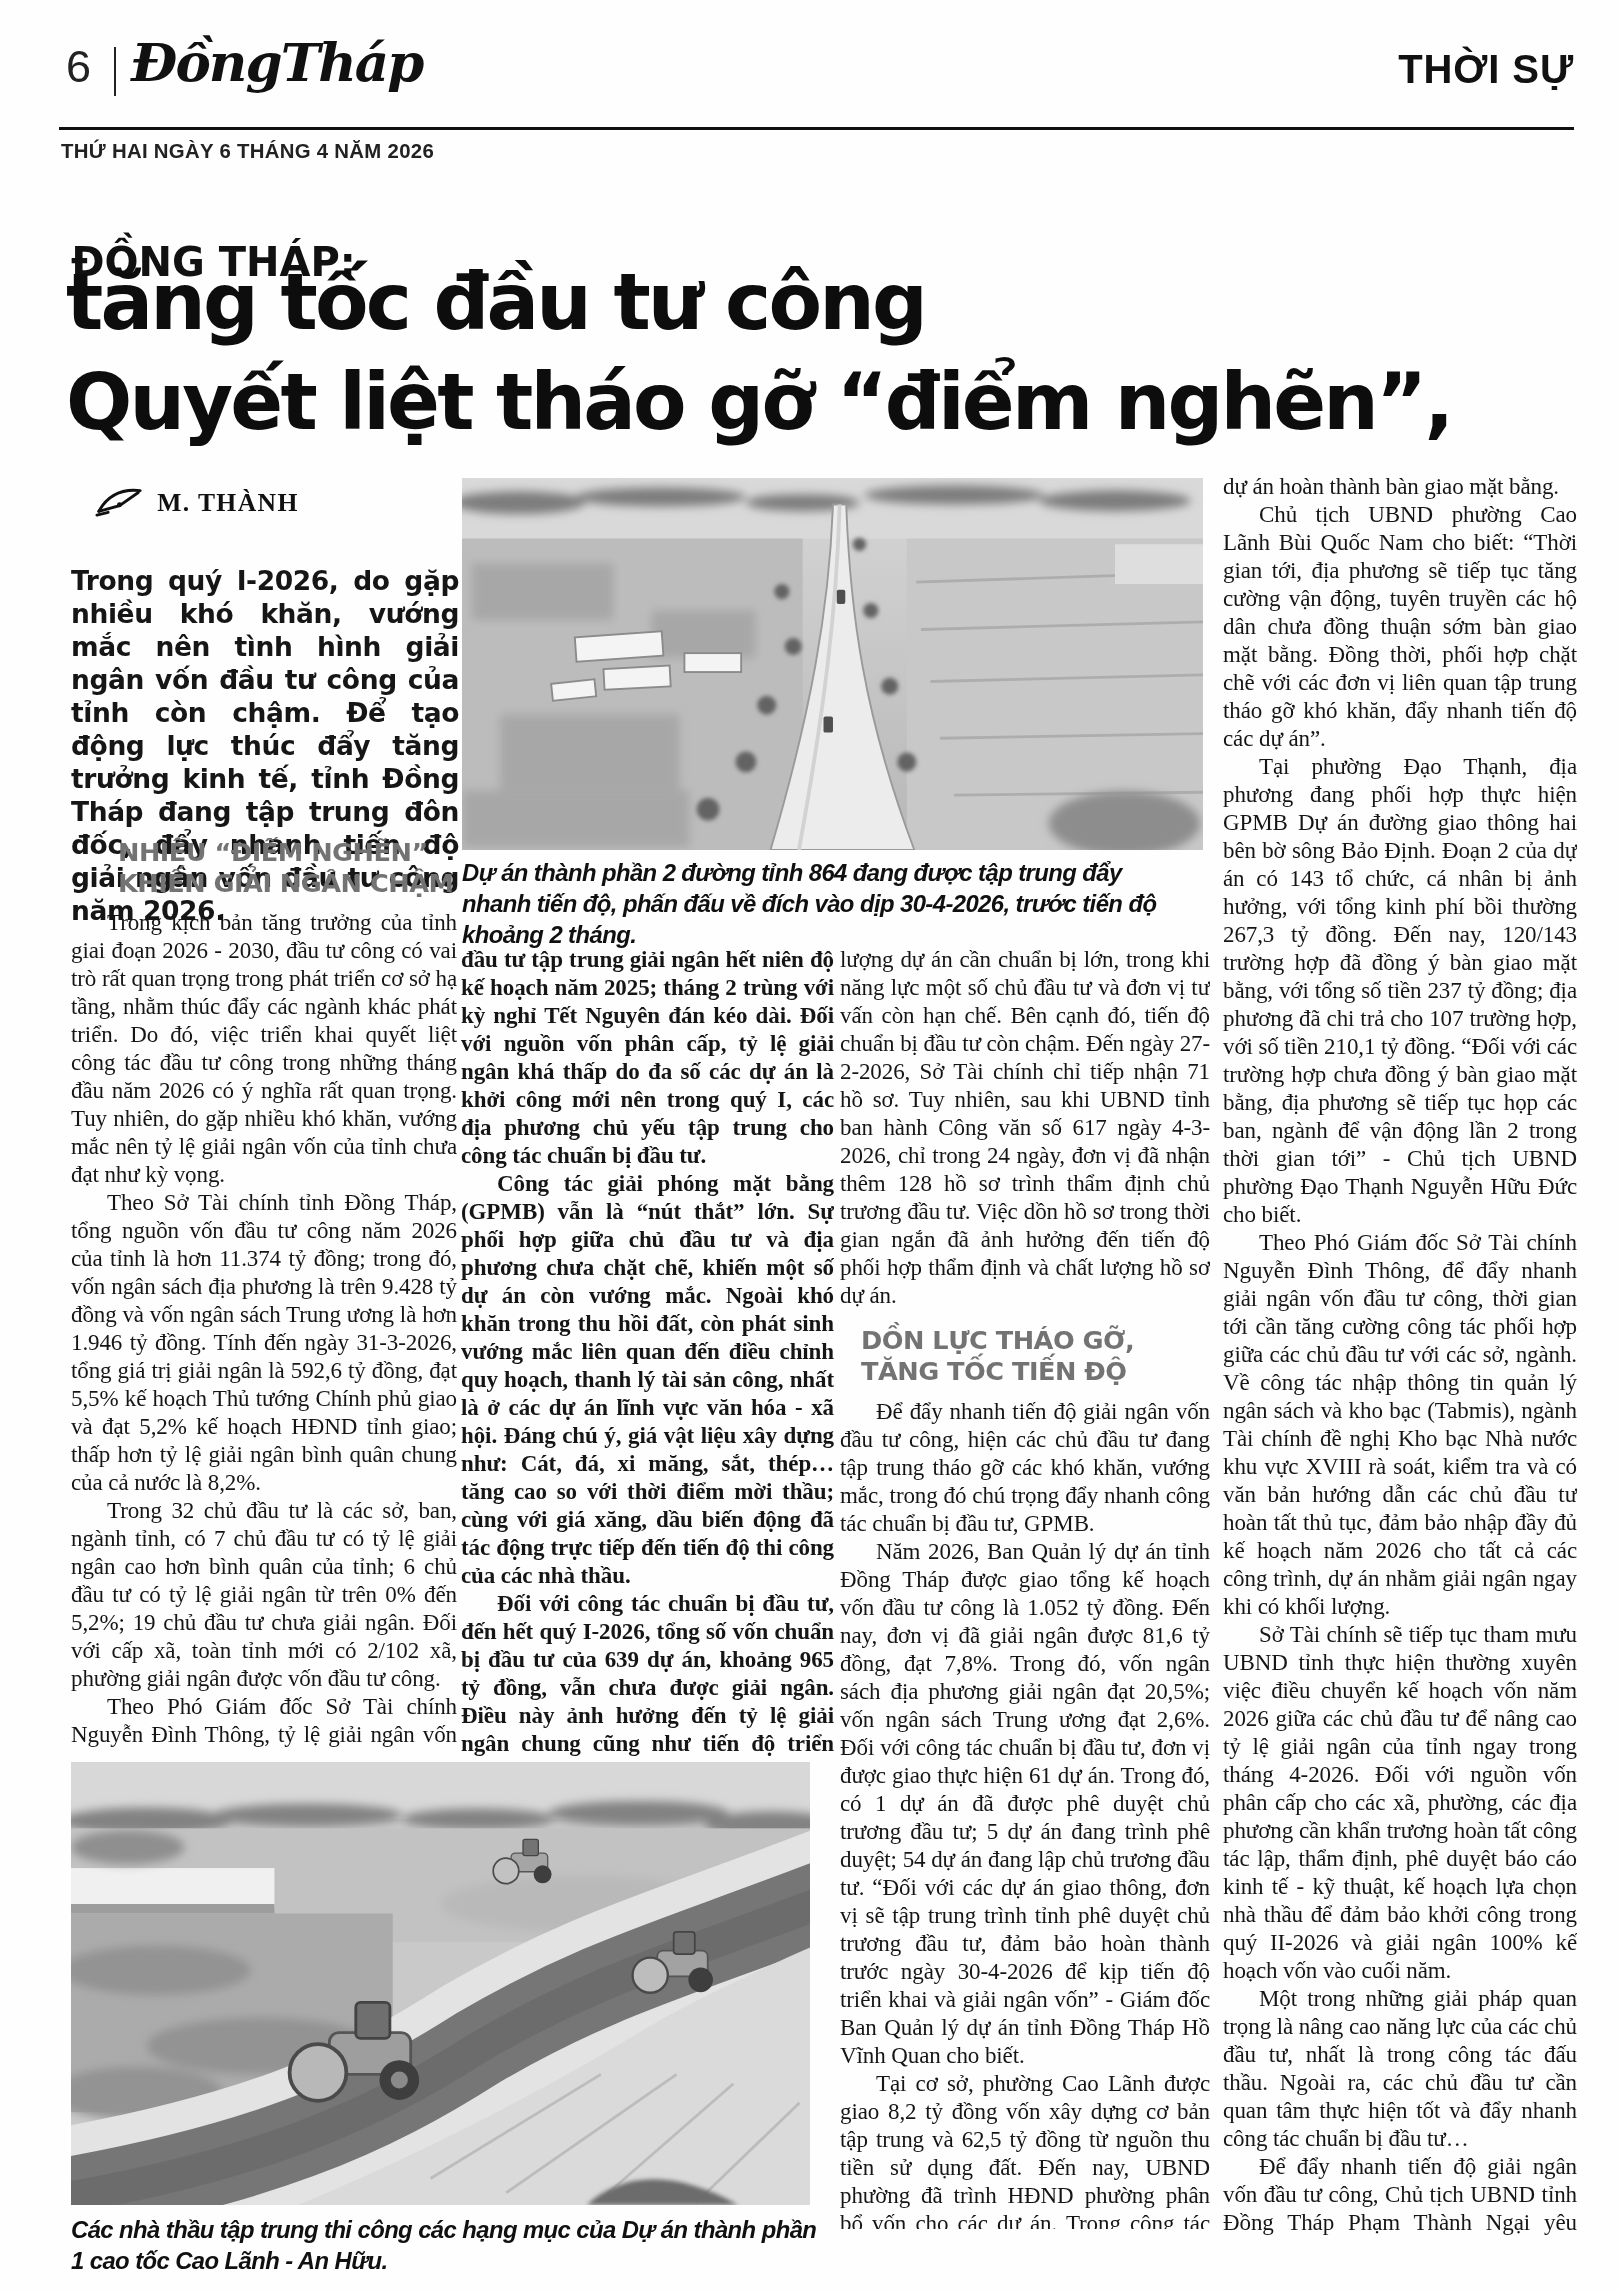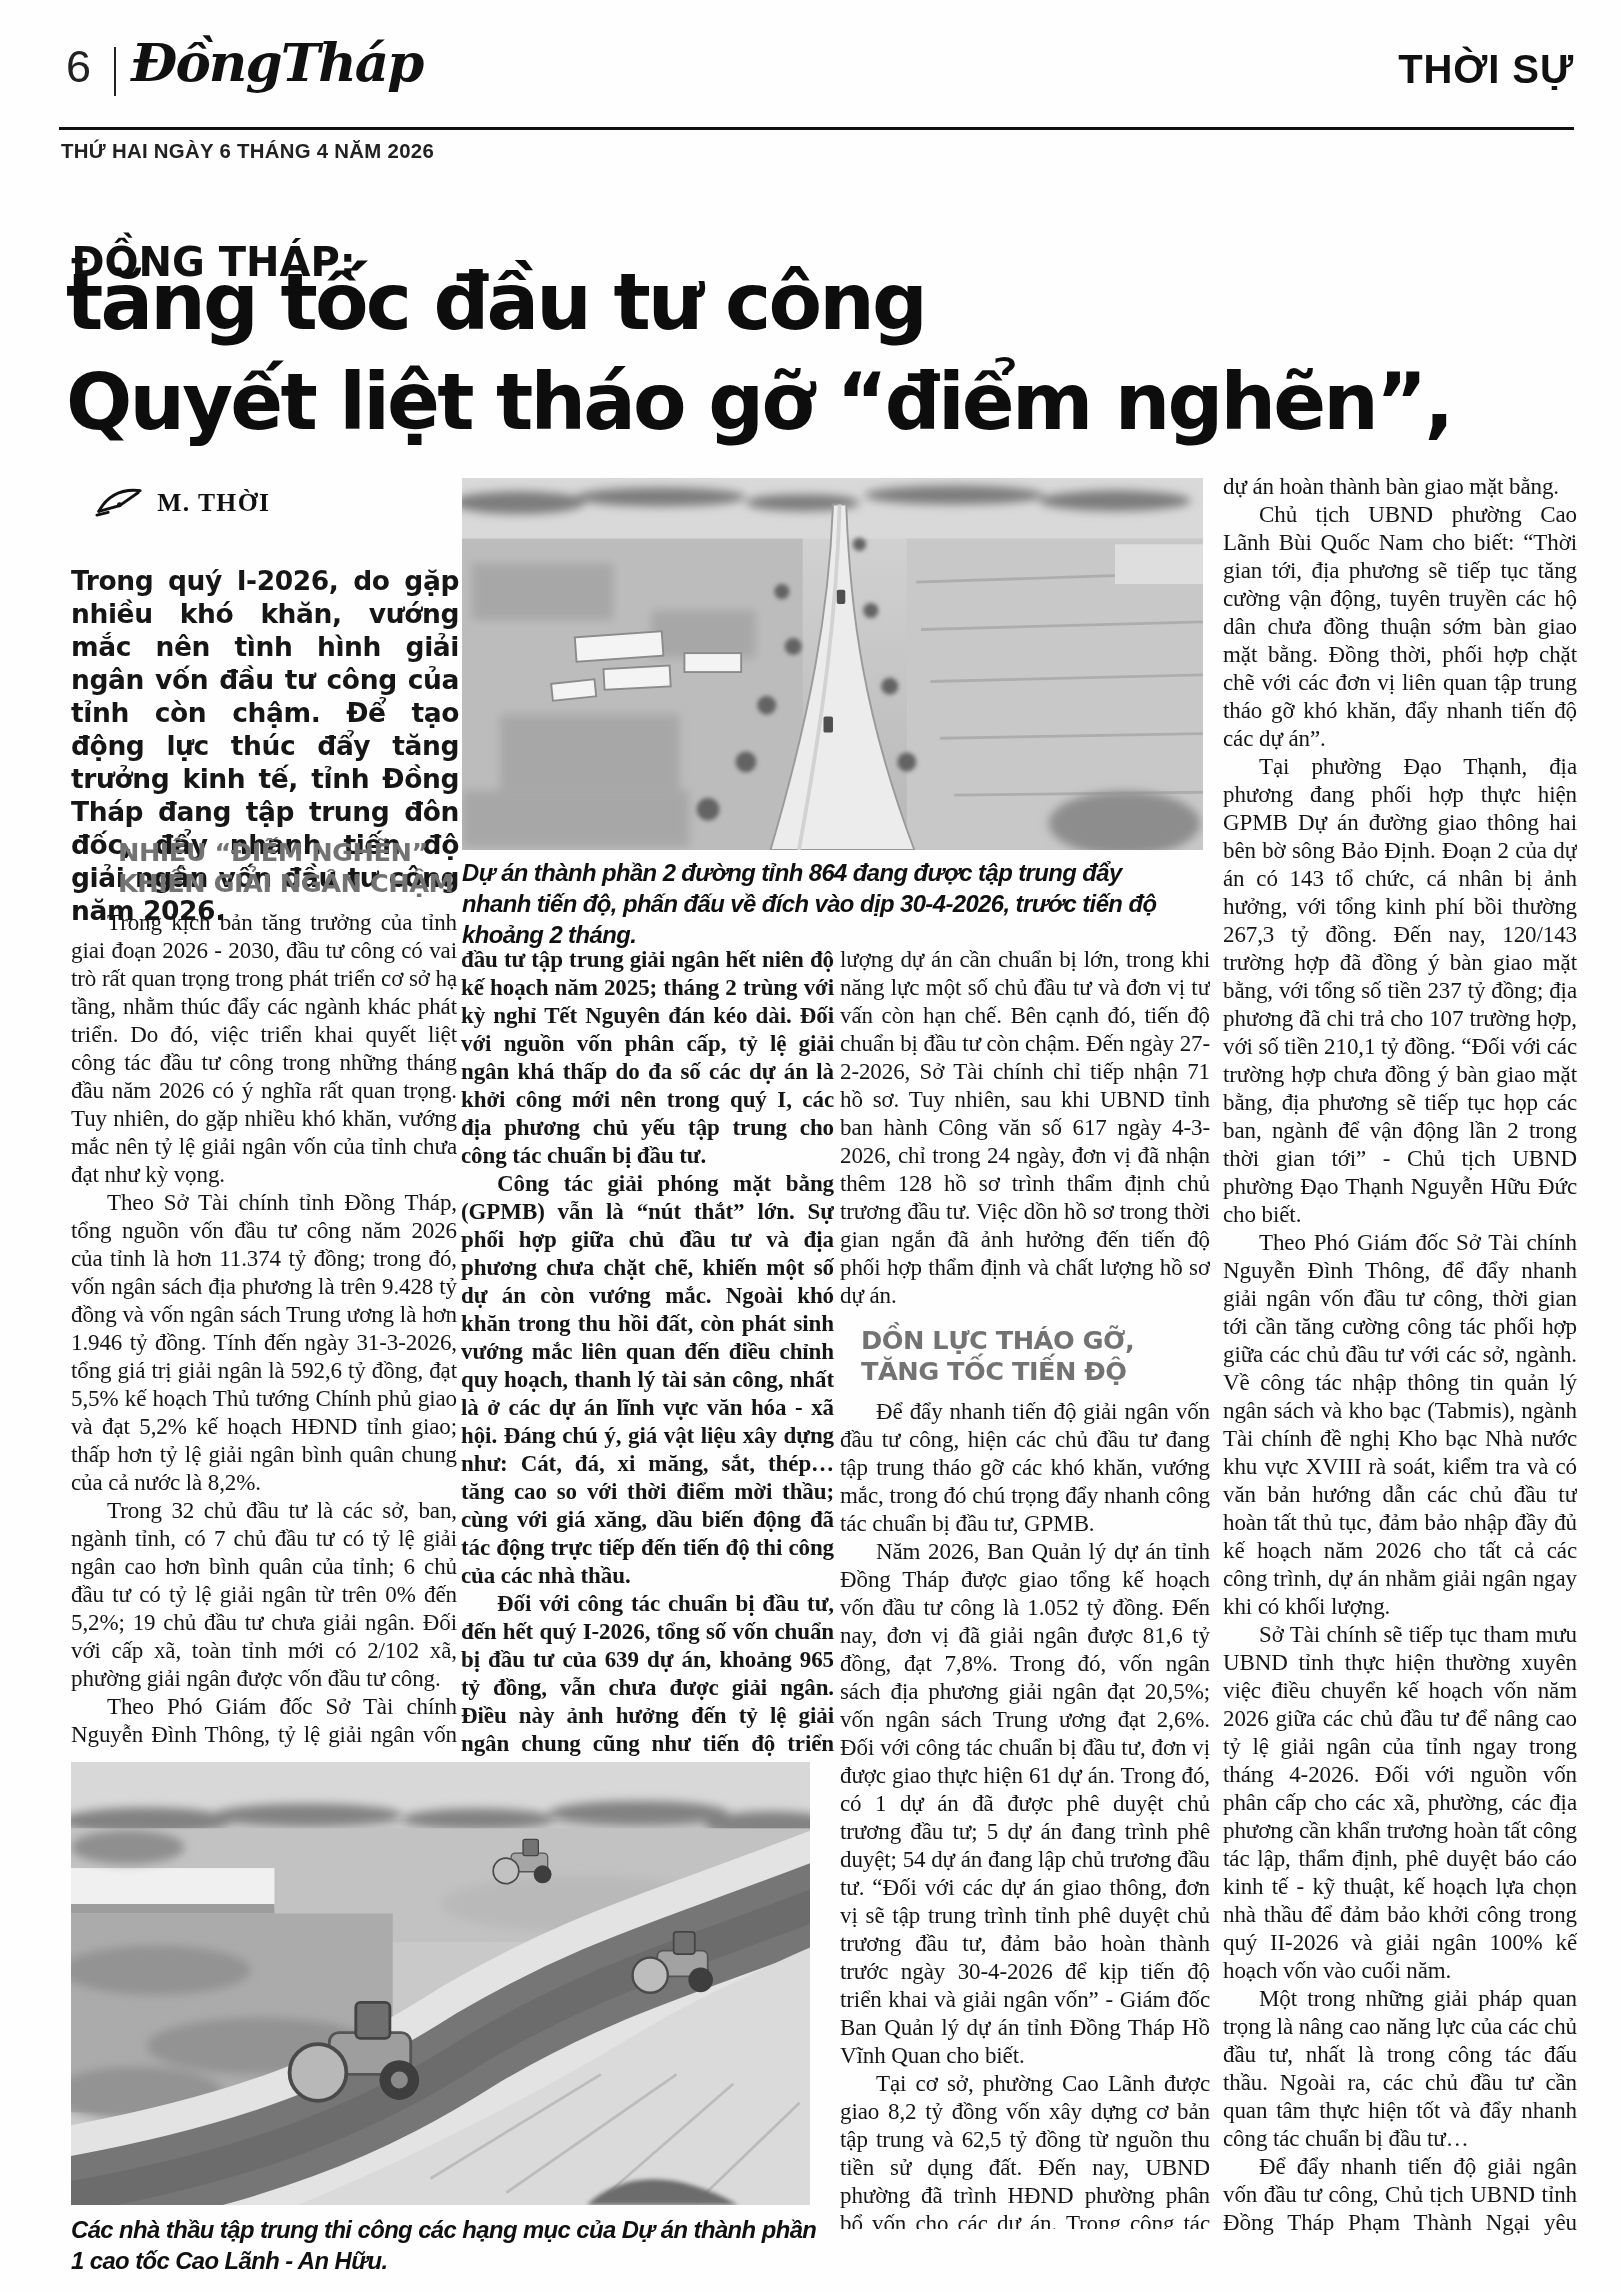--- a/index.html
+++ b/index.html
@@ -74,21 +74,21 @@
     <span>
       <svg width="49" height="32" viewBox="0 0 52 34">
         <g fill="none" stroke="#111" stroke-width="3" stroke-linecap="round">
           <path d="M4 28 C14 10 30 4 48 6"></path>
           <path d="M4 28 L26 22 L46 8"></path>
           <path d="M2 32 L14 29"></path>
         </g>
         <circle cx="26" cy="21" r="2.6" fill="#111"></circle>
       </svg>
     </span>
-    <span class="name">M. THỜI</span>
+    <span class="name">M. THÀNH</span>
   </div>
 
   <div class="abs lead">Trong quý I-2026, do gặp nhiều khó khăn, vướng mắc nên tình hình giải ngân vốn đầu tư công của tỉnh còn chậm. Để tạo động lực thúc đẩy tăng trưởng kinh tế, tỉnh Đồng Tháp đang tập trung đôn đốc, đẩy nhanh tiến độ giải ngân vốn đầu tư công năm 2026.</div>
 
   <div class="abs col col1">
     <div class="subhead s1">NHIỀU “ĐIỂM NGHẼN” KHIẾN GIẢI NGÂN CHẬM</div>
     <p>Trong kịch bản tăng trưởng của tỉnh giai đoạn 2026 - 2030, đầu tư công có vai trò rất quan trọng trong phát triển cơ sở hạ tầng, nhằm thúc đẩy các ngành khác phát triển. Do đó, việc triển khai quyết liệt công tác đầu tư công trong những tháng đầu năm 2026 có ý nghĩa rất quan trọng. Tuy nhiên, do gặp nhiều khó khăn, vướng mắc nên tỷ lệ giải ngân vốn của tỉnh chưa đạt như kỳ vọng.</p>
     <p>Theo Sở Tài chính tỉnh Đồng Tháp, tổng nguồn vốn đầu tư công năm 2026 của tỉnh là hơn 11.374 tỷ đồng; trong đó, vốn ngân sách địa phương là trên 9.428 tỷ đồng và vốn ngân sách Trung ương là hơn 1.946 tỷ đồng. Tính đến ngày 31-3-2026, tổng giá trị giải ngân là 592,6 tỷ đồng, đạt 5,5% kế hoạch Thủ tướng Chính phủ giao và đạt 5,2% kế hoạch HĐND tỉnh giao; thấp hơn tỷ lệ giải ngân bình quân chung của cả nước là 8,2%.</p>
     <p>Trong 32 chủ đầu tư là các sở, ban, ngành tỉnh, có 7 chủ đầu tư có tỷ lệ giải ngân cao hơn bình quân của tỉnh; 6 chủ đầu tư có tỷ lệ giải ngân từ trên 0% đến 5,2%; 19 chủ đầu tư chưa giải ngân. Đối với cấp xã, toàn tỉnh mới có 2/102 xã, phường giải ngân được vốn đầu tư công.</p>
     <p>Theo Phó Giám đốc Sở Tài chính Nguyễn Đình Thông, tỷ lệ giải ngân vốn đầu tư công quý I-2026 thấp có nguyên nhân. Trong đó, tháng 1-2026, các chủ</p>

